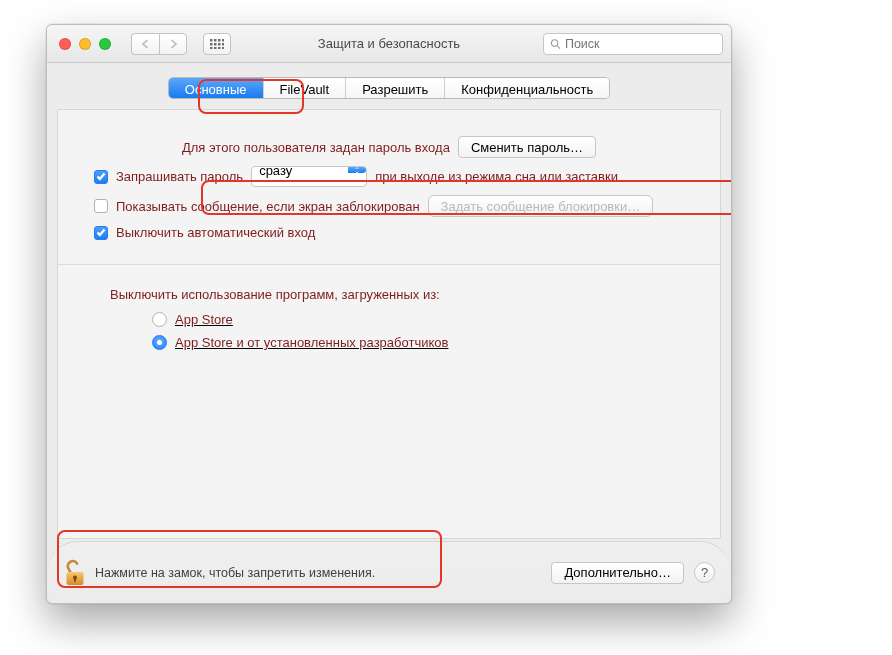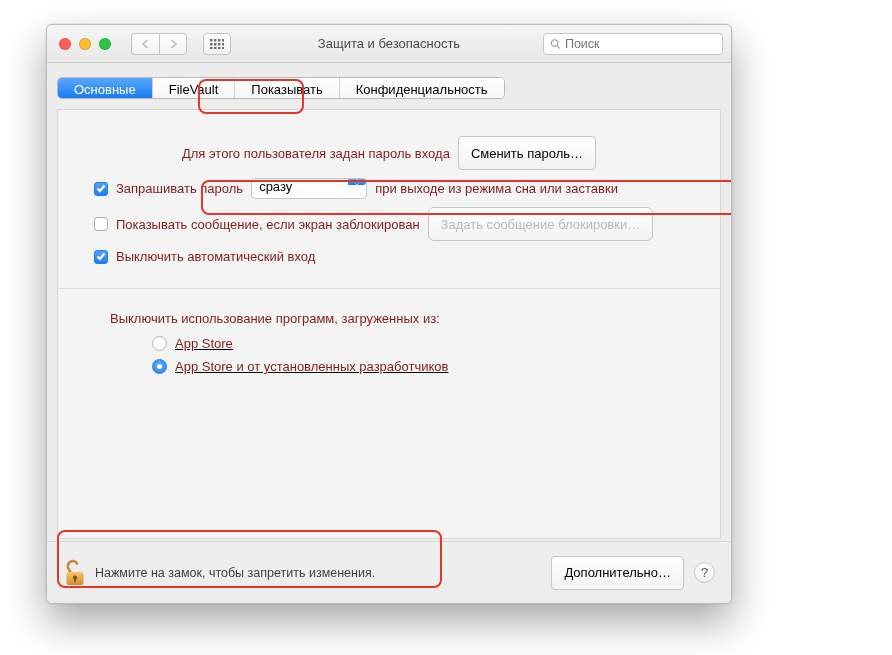--- a/index.html
+++ b/index.html
@@ -91,20 +91,21 @@
     color: #9a9a9a;
   }
   .search input {
     border: none; outline: none; background: transparent;
     font-size: 12.5px; width: 100%;
     color: #ec4899;
   }
   
   .tabbar {
     display: flex;
+    justify-content: center;
     padding-top: 14px;
   }
   .tabseg {
     display: flex;
     border: 1px solid #b9b9b9;
     border-radius: 5px;
     overflow: hidden;
     background: #fff;
     height: 22px;
   }
@@ -147,21 +148,21 @@
     position: relative;
   }
   
   .row { display:flex; align-items:center; gap:8px; margin-bottom:8px; }
   .row.center { justify-content:center; }
   .label { color: #7f1d1d; }
   .btn {
     background: linear-gradient(#ffffff,#f3f3f3);
     border: 1px solid #c6c6c6;
     border-radius: 4px;
-    padding: 16px 12px;
+    padding: 10px 12px;
     font-size: 13px;
     height: 21px;
     display:flex; align-items:center;
     white-space: nowrap;
   }
   .btn.disabled { color:#b9b9b9;border-radius:6px; }
   
   .cb {
     width:14px; height:14px; border-radius:3px;
     border:1px solid #b2b2b2; background:#fff;
@@ -172,21 +173,21 @@
     background: linear-gradient(#4f9ff8,#1e7cf4);
     border-color:#1e7cf4;
   }
   .cb.checked svg { stroke:#fff; stroke-width:2.3; fill:none; }
   
   .select {
     background:#fff;
     border:1px solid #c6c6c6;
     border-radius:4px;
     height:21px;
-    display:flex; align-items:flex-start;
+    display:flex; align-items:center;
     font-size:13px;
     padding: 0 0 13px 7px;
     position:relative;
     width: 116px;
   }
   .select .cap {
     width:18px; height:100%;
     background: linear-gradient(#5aa9f8,#1a7af3);
     border-radius: 0 4px 4px 0;
     margin-left:auto;
@@ -213,20 +214,21 @@
   .radio-block { margin-left: 42px; margin-top: 10px; text-decoration: underline; }
   
   .footer {
     position:absolute;
     bottom:0; left:0; right:0;
     height: 62px;
     display:flex; align-items:center;
     padding: 0 16px;
     background: linear-gradient(#efefef,#ececec);
     border-top: 1px solid #d6d6d6;
+    border-radius: 31px;
   }
   .lock {
     width:24px; margin-right:8px;
     display:flex; align-items:center; justify-content:center;
   }
   .footer .label { font-size:12.5px; color:#404040; }
   .spacer { flex:1; }
   .help {
     width:21px; height:21px; border-radius:50%;
     background: linear-gradient(#ffffff,#f0f0f0);
@@ -285,21 +287,21 @@
       <input type="text" placeholder="Поиск" style="">
     </div>
   </div>
 
   <div class="content">
 
     <div class="tabbar">
       <div class="tabseg">
         <div class="tab active">Основные</div>
         <div class="tab">FileVault</div>
-        <div class="tab">Показывать</div>
+        <div class="tab">Разрешить</div>
         <div class="tab">Конфиденциальность</div>
       </div>
     </div>
 
     <div class="panel">
 
       <div class="row center">
         <span class="label">Для этого пользователя задан пароль входа</span>
         <div class="btn">Сменить пароль…</div>
       </div>

